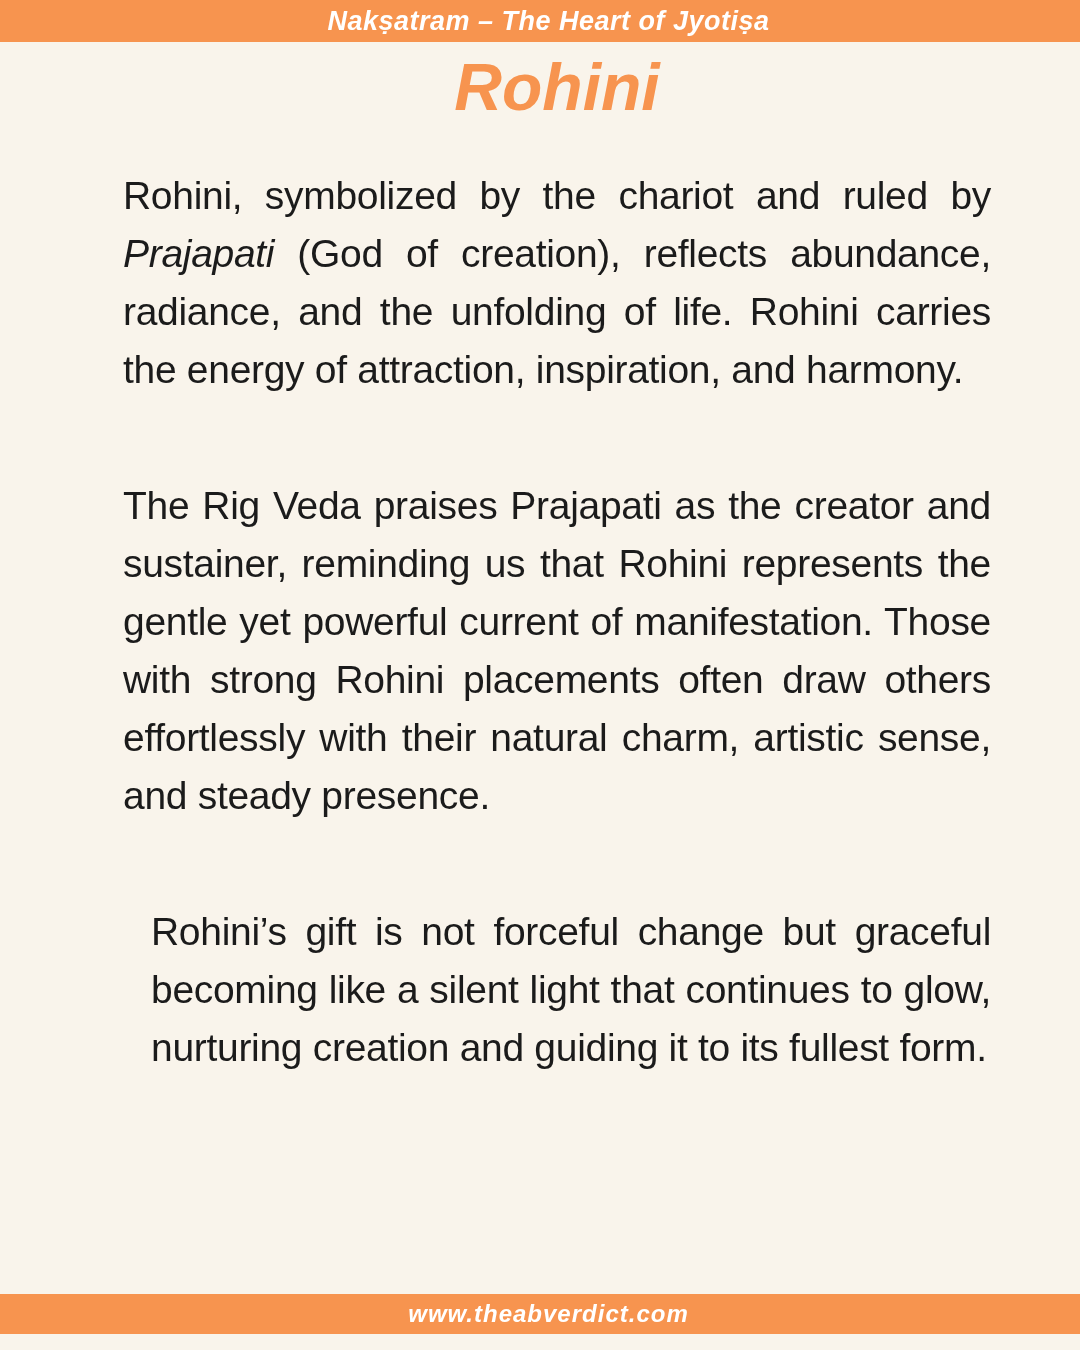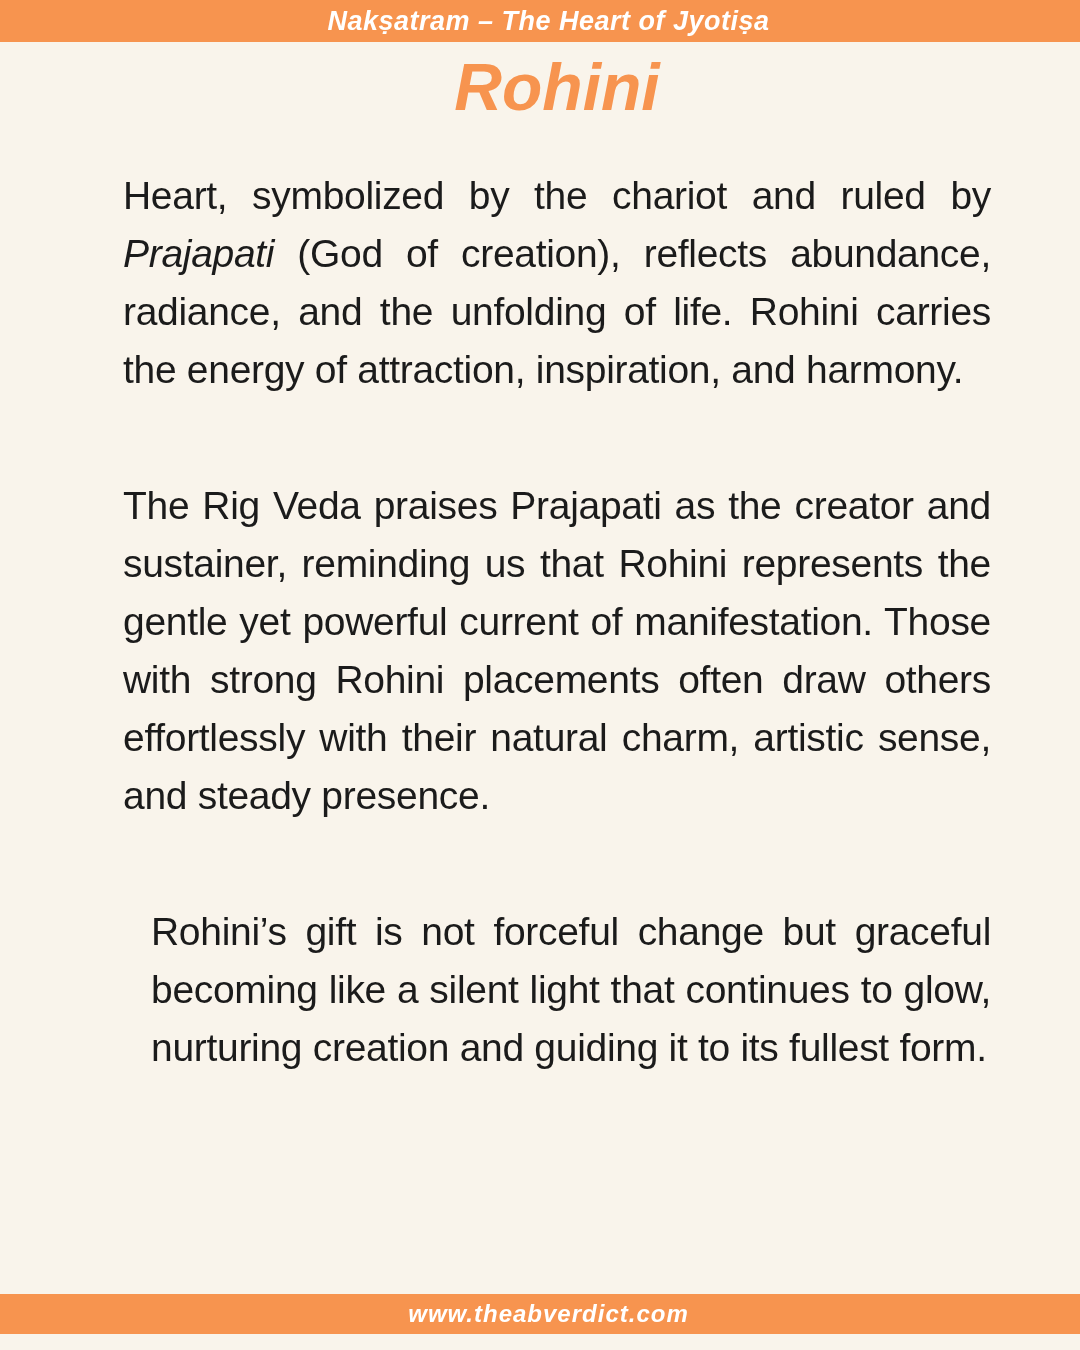--- a/index.html
+++ b/index.html
@@ -64,21 +64,21 @@
 
 <div class="page">
 
   <div class="band band--top">
     <span class="band__text">Nakṣatram – The Heart of Jyotiṣa</span>
   </div>
 
   <h1 class="title">Rohini</h1>
 
   <div class="content">
-      <p><span>Heart, symbolized by the chariot and ruled by </span><em>Prajapati</em><span> (God of creation), reflects abundance, radiance, and the unfolding of life. Rohini carries the energy of attraction, inspiration, and harmony.</span></p>
+      <p><span>Rohini, symbolized by the chariot and ruled by </span><em>Prajapati</em><span> (God of creation), reflects abundance, radiance, and the unfolding of life. Rohini carries the energy of attraction, inspiration, and harmony.</span></p>
       <p><span>The Rig Veda praises Prajapati as the creator and sustainer, reminding us that Rohini represents the gentle yet powerful current of manifestation. Those with strong Rohini placements often draw others effortlessly with their natural charm, artistic sense, and steady presence.</span></p>
       <p><span>Rohini’s gift is not forceful change but graceful becoming like a silent light that continues to glow, nurturing creation and guiding it to its fullest form.</span></p>
     </div>
 
   <div class="band band--bottom">
     <span class="band__text">www.theabverdict.com</span>
   </div>
 
 </div>
 

